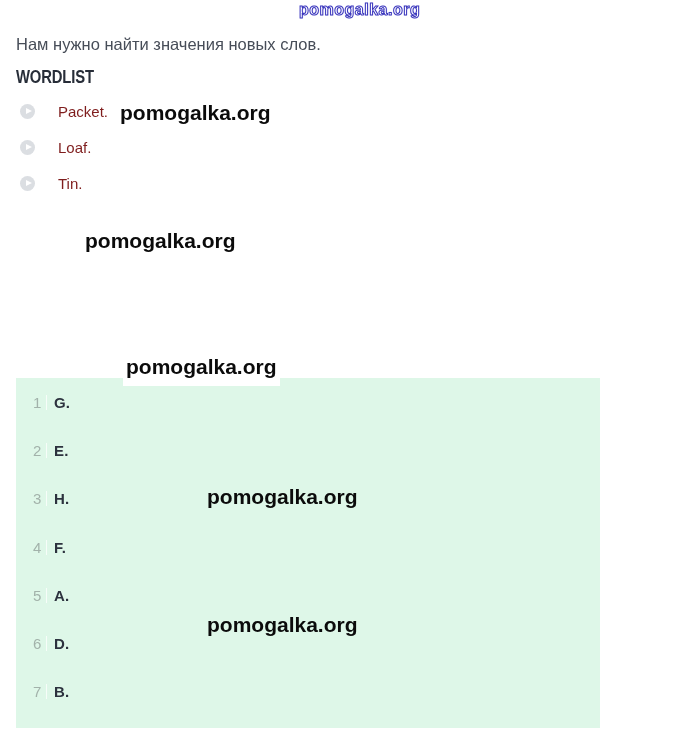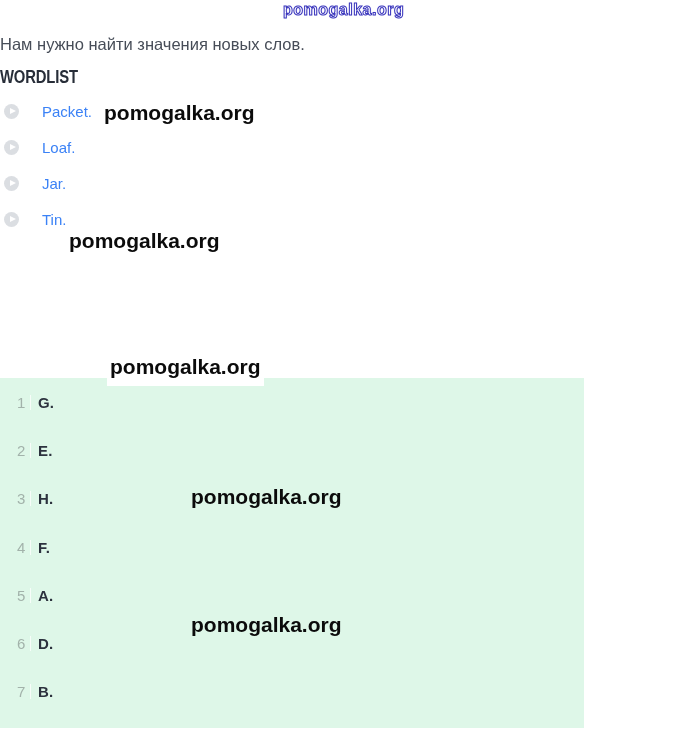--- a/index.html
+++ b/index.html
@@ -1,19 +1,19 @@
 <!DOCTYPE html>
 <html><head>
 <meta charset="utf-8">
 <style>
   * { margin:0; padding:0; box-sizing:border-box; }
   html,body { background:#fff; }
   .page {
     position:relative; width:584px; height:730px; overflow:hidden;
-    background:#ffffff; font-family:"Liberation Sans", sans-serif;
+    background:#ffffff; font-family:"Liberation Sans", sans-serif;margin-left:16px;
   }
   
   .wm-top {
     position:absolute; left:283px; top:1px;
     font-size:16px; font-weight:700; letter-spacing:0.5px;
     color:#fdfdff; -webkit-text-stroke:1px #3c38bd;
     text-shadow:0 0 1px #4a43c9; white-space:nowrap;
   }
   
   .intro {
@@ -32,21 +32,21 @@
   .word-row { display:flex; align-items:center; height:36px; }
   .play-icon {
     position:relative; flex:none; width:15px; height:15px; margin-left:4px;
     border-radius:50%; background:#dbdee2; cursor:pointer;
   }
   .play-icon::after {
     content:""; position:absolute; left:6px; top:4.2px;
     border-left:6px solid #ffffff;
     border-top:3.4px solid transparent; border-bottom:3.4px solid transparent;
   }
-  .word-label { margin-left:23px; font-size:15px; color:#3b82f6; }
+  .word-label { margin-left:23px; font-size:15px; color:#7f1d1d; }
   
   .answers {
     position:absolute; left:0px; top:378px; width:680px; height:350px;
     background:#def7e8;
   }
   .answer-row {
     display:flex; align-items:center; height:48.3px; padding-left:17px;
   }
   .answer-num { width:13px; font-size:15px; color:#a2b2aa; flex:none; }
   .answer-divider { width:1px; height:15px; background:rgba(255,255,255,0.75); flex:none; }
@@ -74,24 +74,20 @@
   <div class="heading">WORDLIST</div>
 
   <div class="wordlist">
     <div class="word-row">
       <span class="play-icon"></span>
       <span class="word-label">Packet.</span>
     </div>
     <div class="word-row">
       <span class="play-icon"></span>
       <span class="word-label">Loaf.</span>
-    </div>
-    <div class="word-row">
-      <span class="play-icon"></span>
-      <span class="word-label">Jar.</span>
     </div>
     <div class="word-row">
       <span class="play-icon"></span>
       <span class="word-label">Tin.</span>
     </div>
   </div>
 
   <div class="answers">
     <div class="answer-row">
       <span class="answer-num">1</span>

